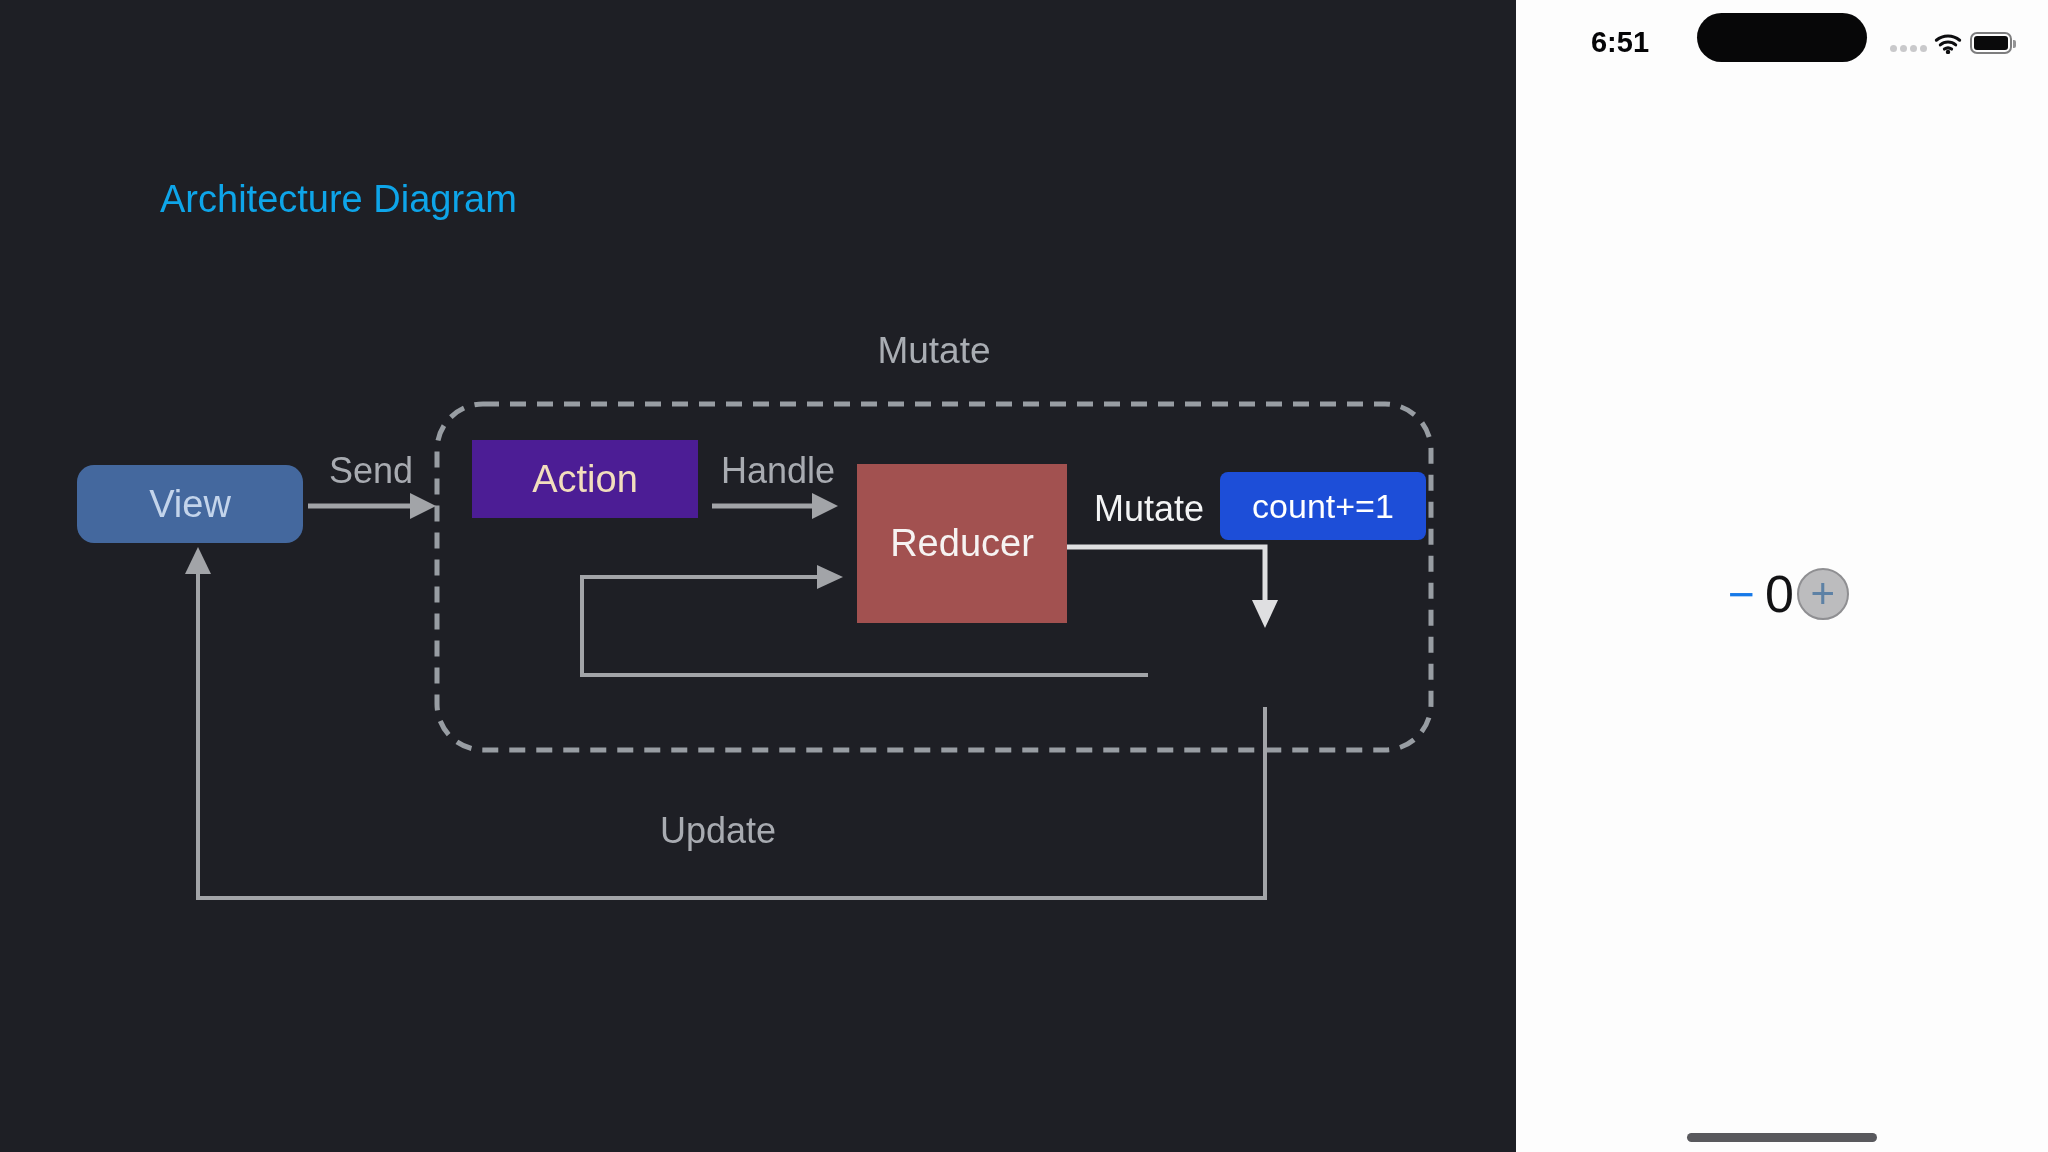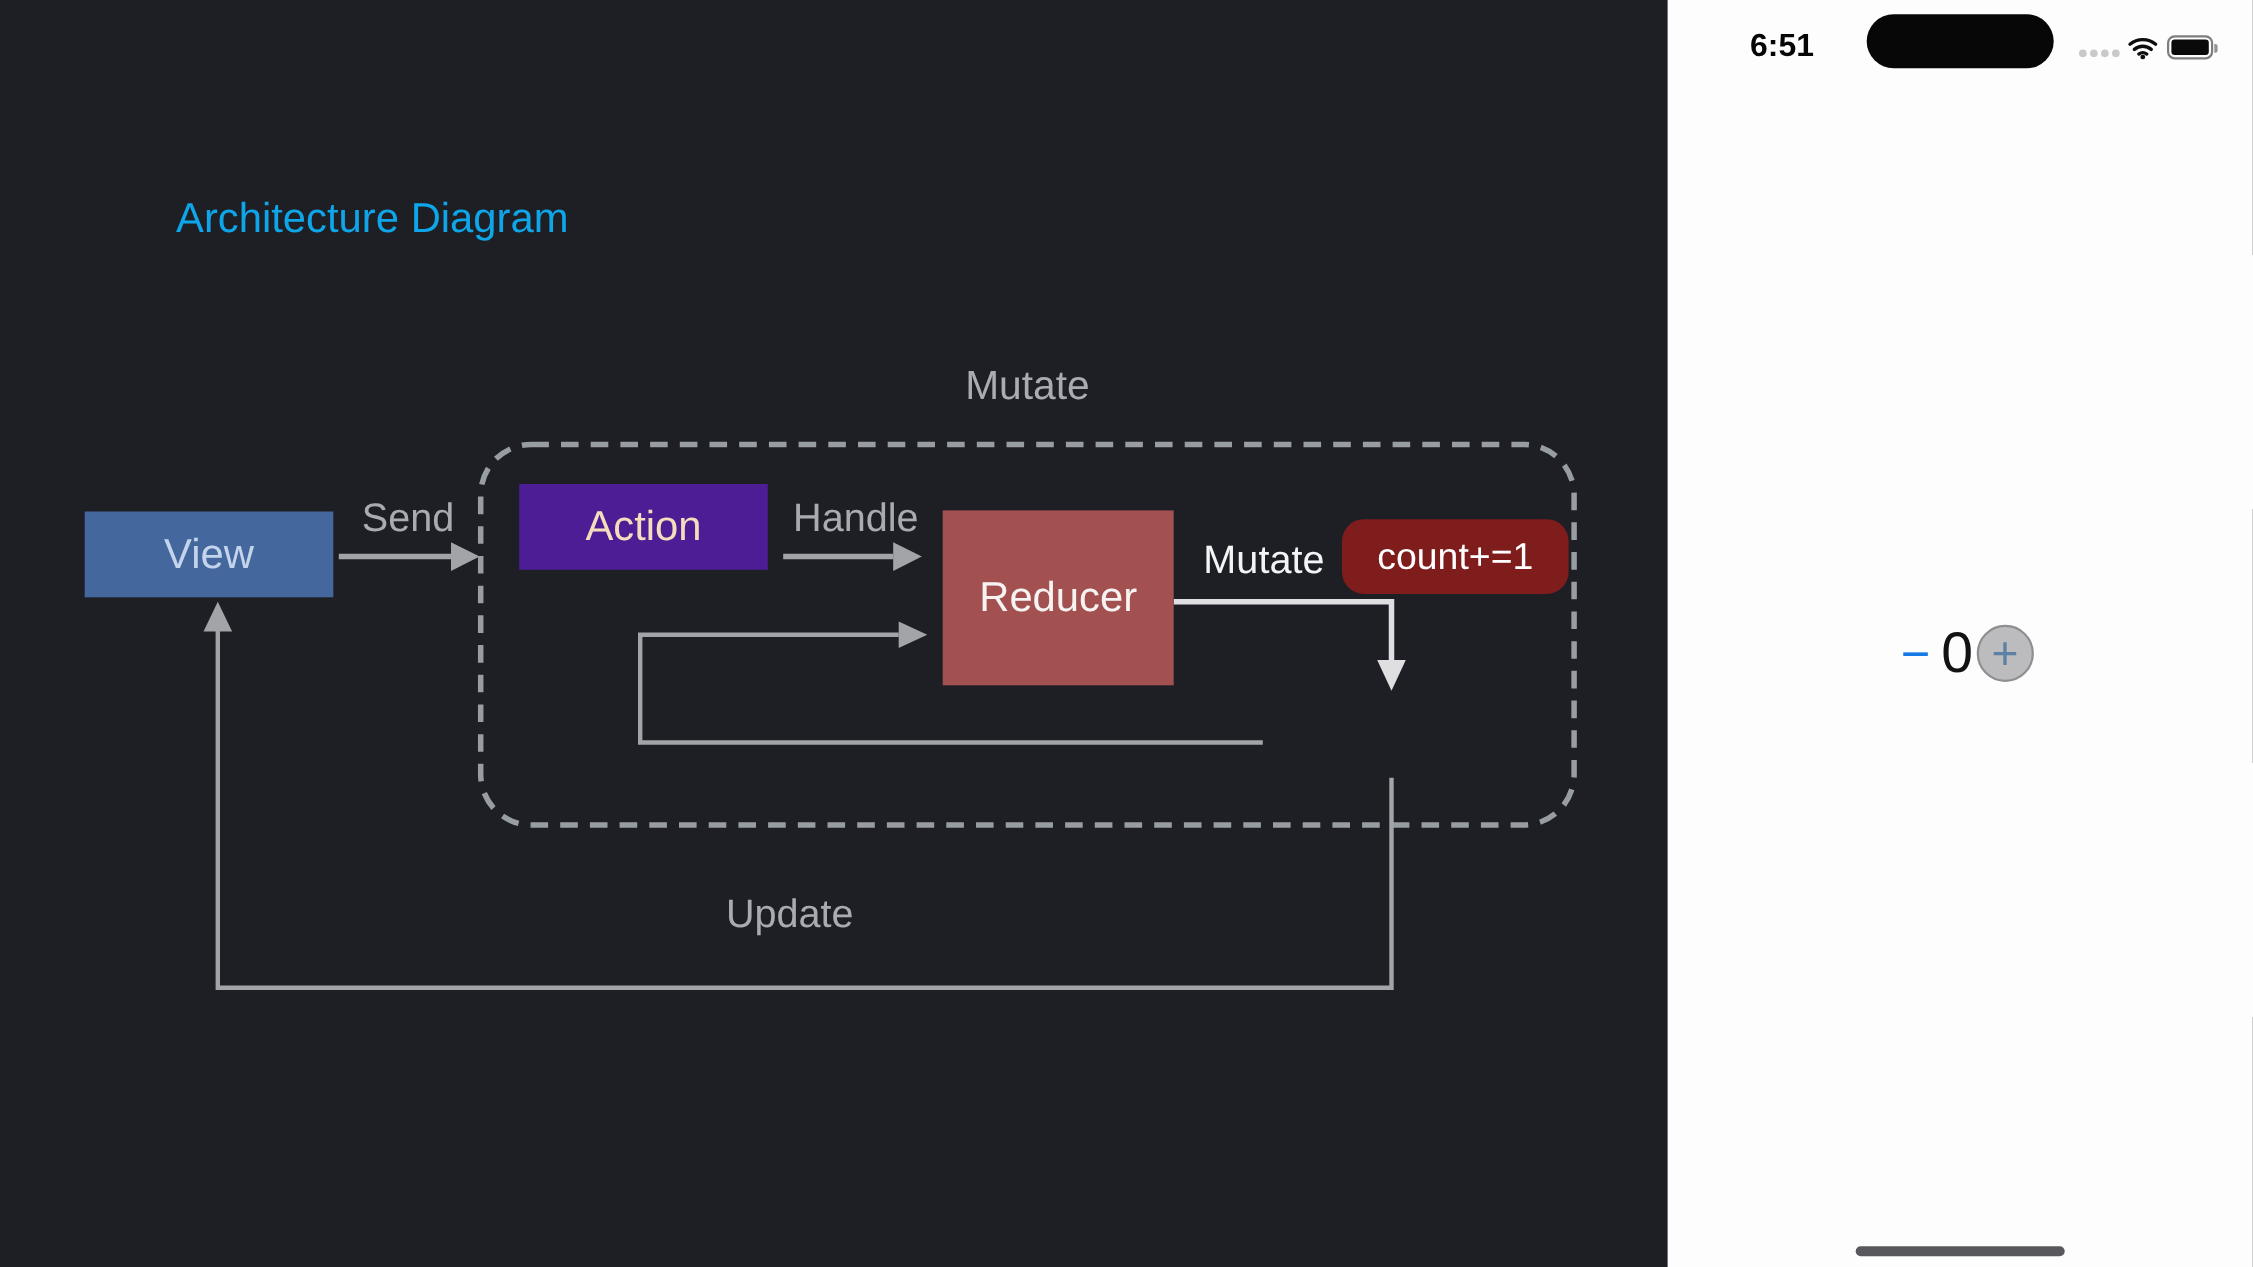--- a/index.html
+++ b/index.html
@@ -12,26 +12,26 @@
   .title { position:absolute; left:142px; top:48px; font-size:96px; font-weight:bold; color:#fbfbfc; letter-spacing:-1px; }
   .subtitle { position:absolute; left:160px; top:178px; font-size:38px; color:#0ea5e9; }
   .store-label { position:absolute; left:435px; top:330px; width:998px; text-align:center; font-size:37px; color:#a9adb3; }
   .edge-label { position:absolute; font-size:36px; color:#a8abb1; text-align:center; }
   .edge-label.send   { left:306px; top:450px; width:130px; }
   .edge-label.handle { left:710px; top:450px; width:136px; }
   .edge-label.mutate { left:1074px; top:488px; width:150px; color:#f3f4f5; }
   .edge-label.update { left:648px; top:810px; width:140px; }
 
   .node { position:absolute; display:flex; align-items:center; justify-content:center; font-size:38px; }
-  .node-view    { left:77px;   top:465px; width:226px; height:78px;  background:#44689e; color:#c3d4eb; }
+  .node-view    { left:77px;   top:465px; width:226px; height:78px;  background:#44689e; color:#c3d4eb;border-radius:17px; }
   .node-action  { left:472px;  top:440px; width:226px; height:78px;  background:#4c1d95; color:#f2debd;text-align:right; }
   .node-reducer { left:857px;  top:464px; width:210px; height:159px; background:#a25150; color:#f6f3f2; }
   .node-state   { left:1148px; top:630px; width:226px; height:77px;  background:#0fb55e; color:#fdfefd; }
-  .badge-pill   { position:absolute; left:1220px; top:472px; width:206px; height:68px; background:#7f1d1d;
-                  border-radius:20px; display:flex; align-items:center; justify-content:center;
+  .badge-pill   { position:absolute; left:1220px; top:472px; width:206px; height:68px; background:#1d4ed8;
+                  border-radius:8px; display:flex; align-items:center; justify-content:center;
                   font-size:34px; color:#ffffff; }
   .edges-svg { position:absolute; left:0; top:0; }
 
   
   .phone-panel { position:absolute; left:1516px; top:0; width:532px; height:1152px; background:#fdfdfd; }
   .status-time { position:absolute; left:64px; top:26px; width:80px; text-align:center; font-size:29px; font-weight:600; color:#050507; }
   .dynamic-island { position:absolute; left:181px; top:13px; width:170px; height:49px; border-radius:25px; background:#070708; }
   .status-icons { position:absolute; left:374px; top:28px; height:28px; display:flex; align-items:center; }
   .cell-dots { display:flex; align-items:center; margin-top:12px; }
   .cell-dots i { width:7px; height:7px; border-radius:50%; background:#c9c9cb; margin-right:3px; }

